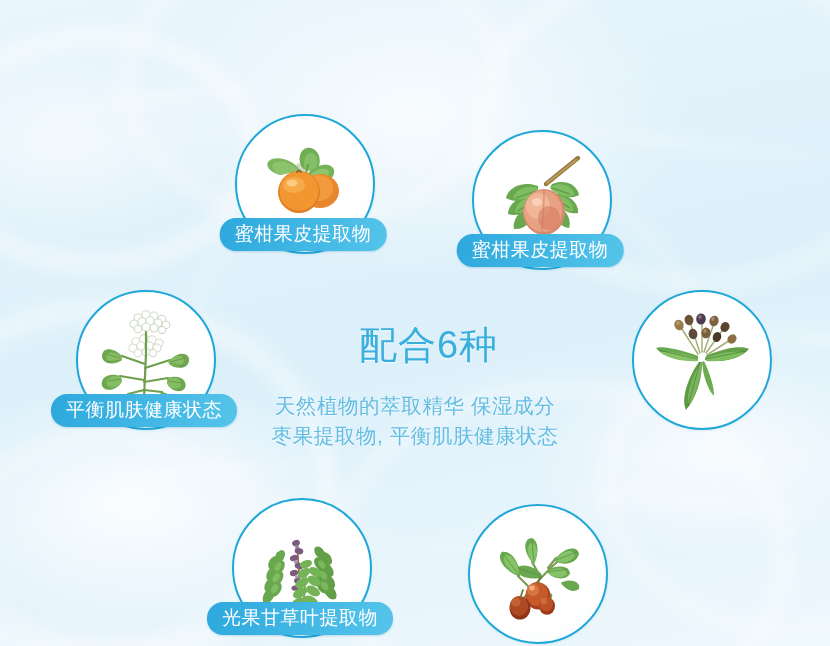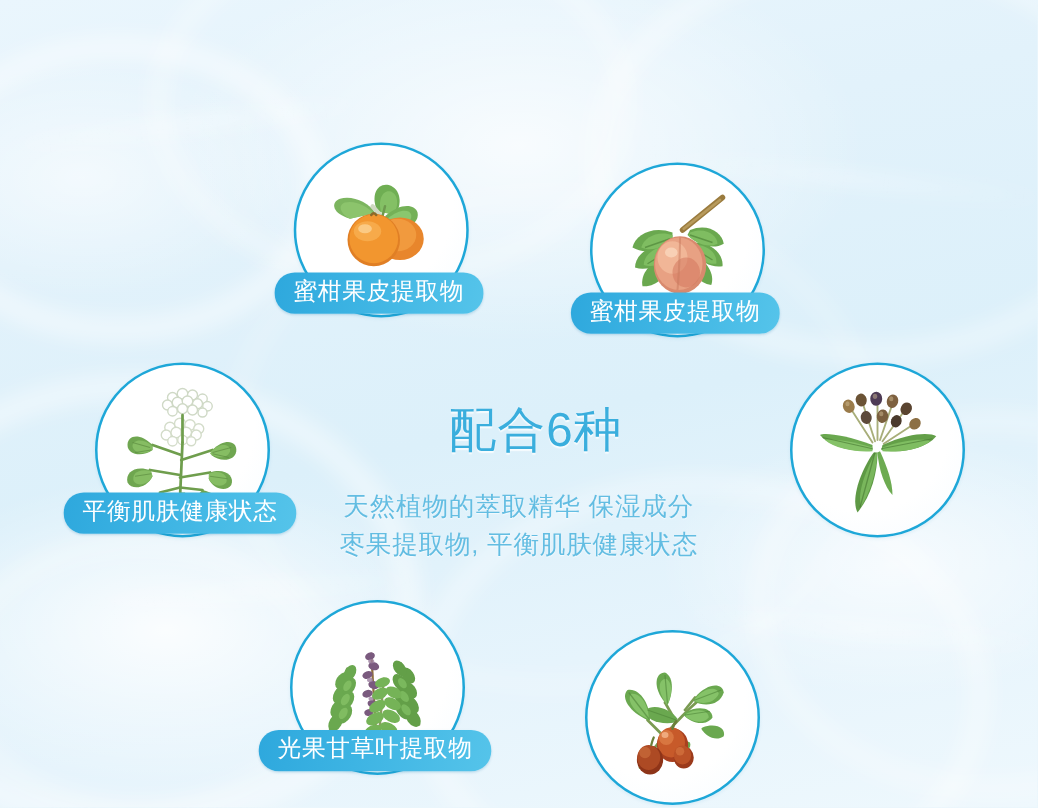--- a/index.html
+++ b/index.html
@@ -57,21 +57,21 @@
         padding:5px 15px 6px;border-radius:16px;
         background:linear-gradient(100deg,#2ea8dd 0%,#3db4e3 42%,#55c4ea 100%);
         color:#ffffff;font-size:19px;line-height:1.16;letter-spacing:.5px;
         box-shadow:0 1px 2px rgba(25,120,170,.22);}
 
   
   #badge-mandarin {left:235px;top:114px;}
   #badge-peach    {left:472px;top:130px;}
   #badge-cnidium  {left: 76px;top:290px;}
   #badge-jobstears{left:632px;top:290px;}
-  #badge-licorice {left:232px;top:480px;}
+  #badge-licorice {left:232px;top:498px;}
   #badge-jujube   {left:468px;top:504px;}
 
   
   #center{position:absolute;left:0;top:324px;width:830px;text-align:center;}
   #center-headline{font-size:38px;color:#3aaedd;letter-spacing:1px;line-height:1.12;
                    font-weight:400;text-shadow:0 1px 1px rgba(255,255,255,.8);margin-left:27px;}
   .center-line{font-size:20.5px;color:#63bde2;letter-spacing:.6px;line-height:1.5;
                text-shadow:0 1px 1px rgba(255,255,255,.75);}
   #center-sub{margin-top:24px;}
 </style>

